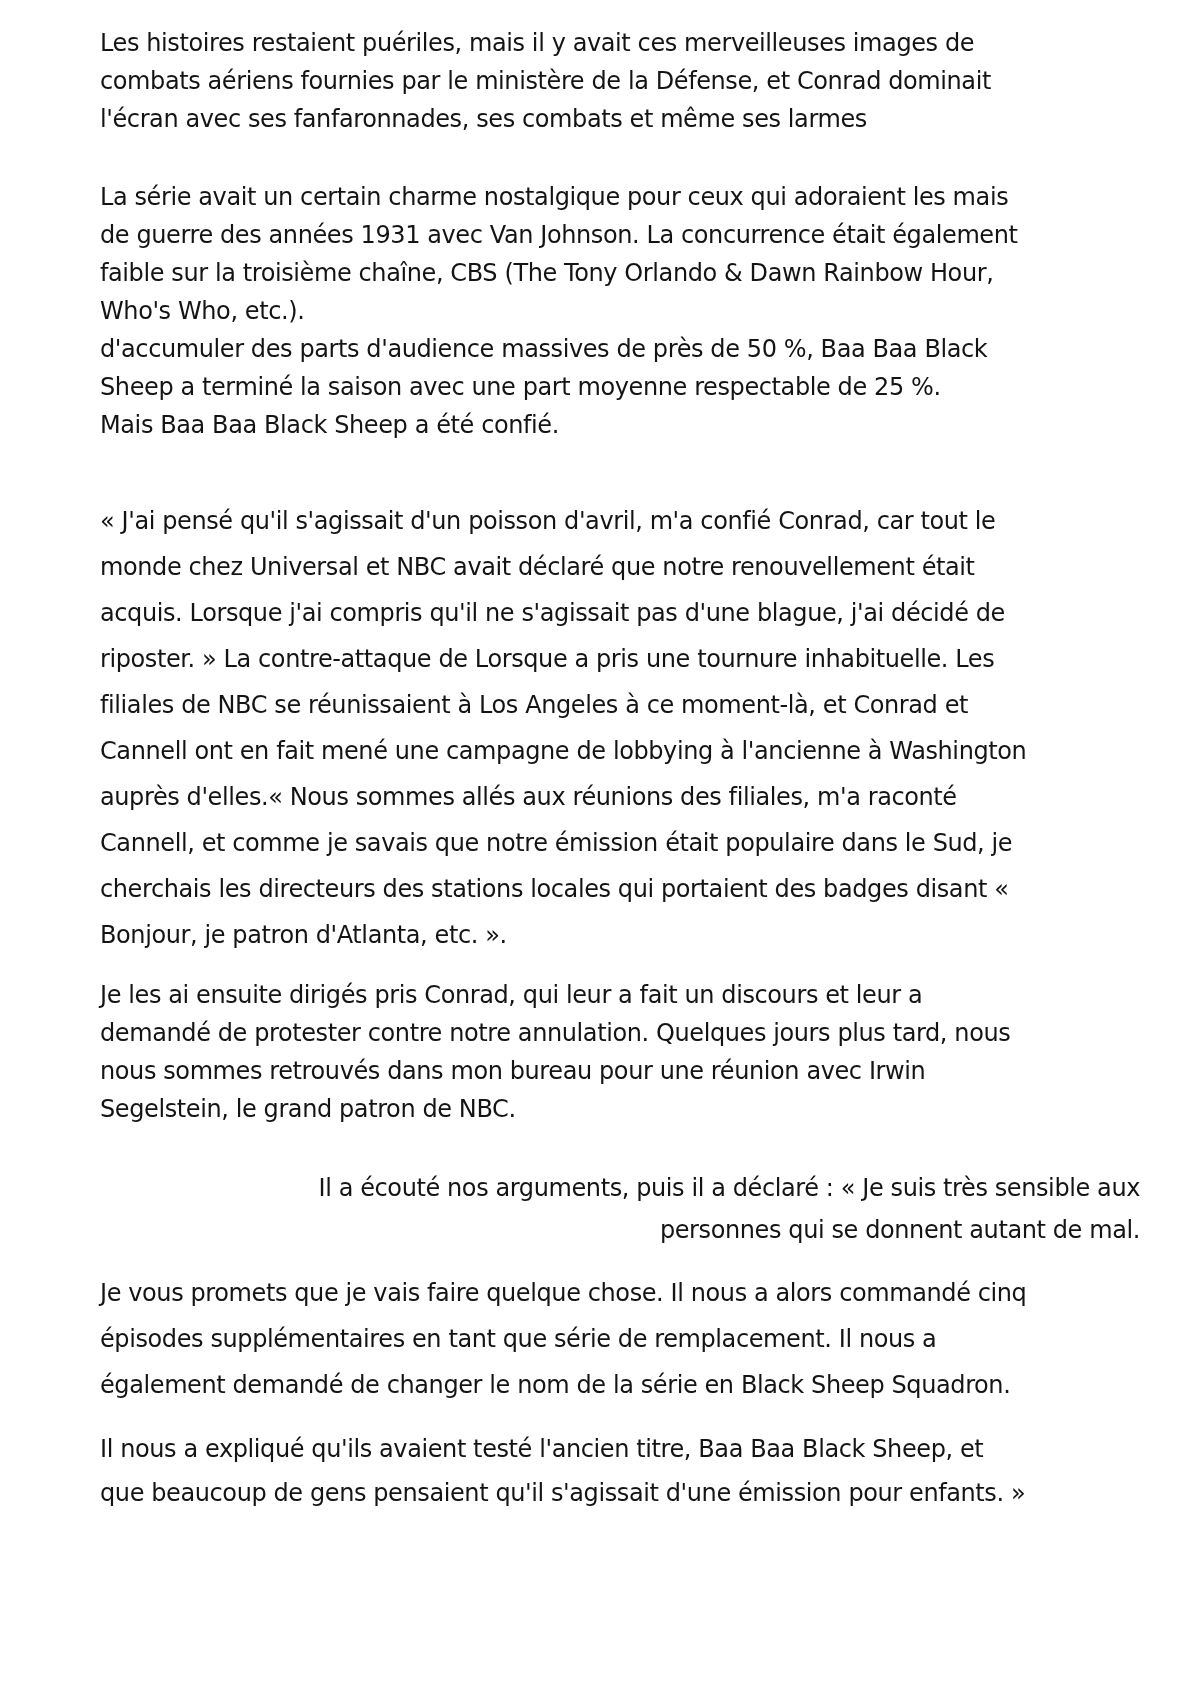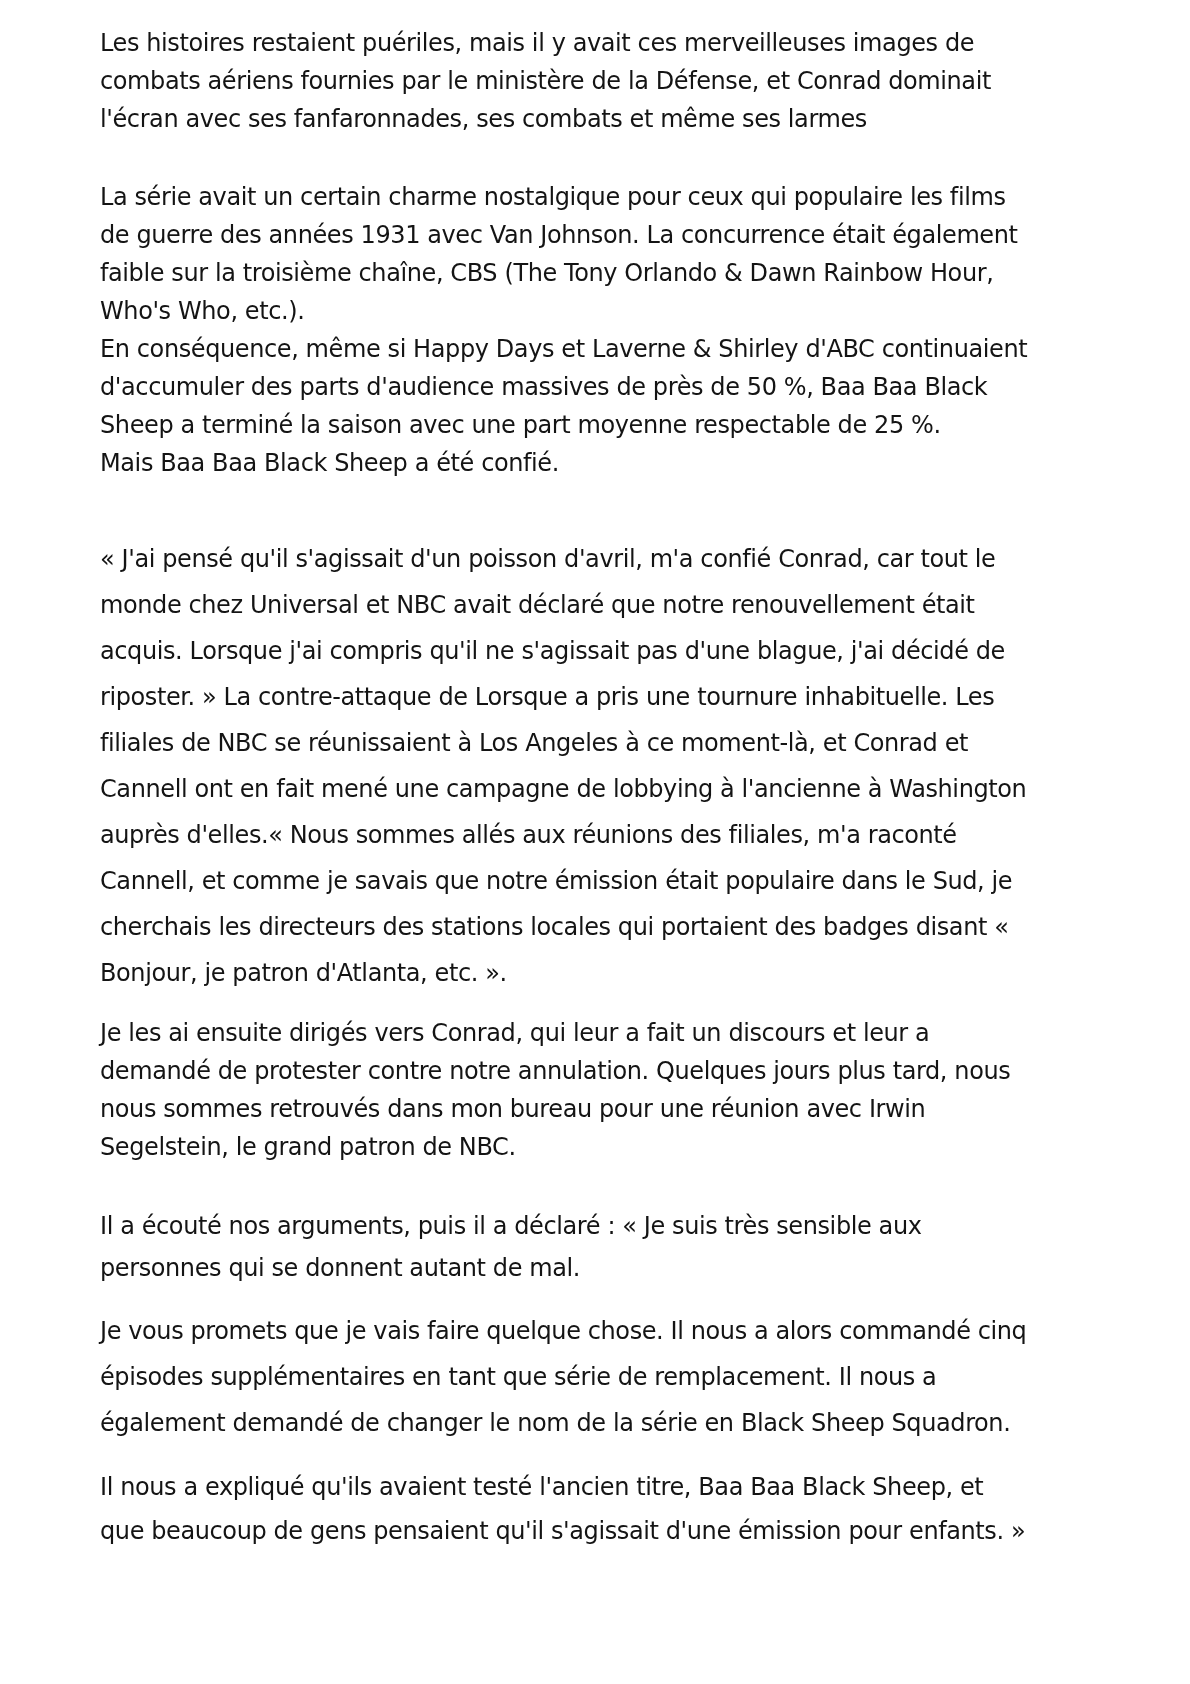--- a/index.html
+++ b/index.html
@@ -20,61 +20,60 @@
     padding: 24px 50px 0 100px;
     overflow: hidden;
   }
   .para { margin: 0; }
   .line { white-space: pre; }
 
   .p1 { line-height: 38px; }
   .p2 { line-height: 38px; margin-top: 40px; }
   .p3 { line-height: 46px; margin-top: 54px; }
   .p4 { line-height: 38px; margin-top: 18px; }
-  .p5 { line-height: 42px; margin-top: 39px; }
+  .p5 { line-height: 42px; margin-top: 39px; text-align: right; }
   .p6 { line-height: 46px; margin-top: 19px; }
   .p7 { line-height: 44px; margin-top: 19px; }
 </style>
 </head>
 <body>
 
 <div class="page">
 
   <div class="para p1">
     <div class="line">Les histoires restaient puériles, mais il y avait ces merveilleuses images de</div>
     <div class="line">combats aériens fournies par le ministère de la Défense, et Conrad dominait</div>
     <div class="line">l'écran avec ses fanfaronnades, ses combats et même ses larmes</div>
   </div>
 
   <div class="para p2">
-    <div class="line">La série avait un certain charme nostalgique pour ceux qui populaire les films</div>
+    <div class="line">La série avait un certain charme nostalgique pour ceux qui adoraient les mais</div>
     <div class="line">de guerre des années 1931 avec Van Johnson. La concurrence était également</div>
     <div class="line">faible sur la troisième chaîne, CBS (The Tony Orlando &amp; Dawn Rainbow Hour,</div>
     <div class="line">Who's Who, etc.).</div>
-    <div class="line">En conséquence, même si Happy Days et Laverne &amp; Shirley d'ABC continuaient</div>
     <div class="line">d'accumuler des parts d'audience massives de près de 50 %, Baa Baa Black</div>
     <div class="line">Sheep a terminé la saison avec une part moyenne respectable de 25 %.</div>
     <div class="line">Mais Baa Baa Black Sheep a été confié.</div>
   </div>
 
   <div class="para p3">
     <div class="line">« J'ai pensé qu'il s'agissait d'un poisson d'avril, m'a confié Conrad, car tout le</div>
     <div class="line">monde chez Universal et NBC avait déclaré que notre renouvellement était</div>
     <div class="line">acquis. Lorsque j'ai compris qu'il ne s'agissait pas d'une blague, j'ai décidé de</div>
     <div class="line">riposter. » La contre-attaque de Lorsque a pris une tournure inhabituelle. Les</div>
     <div class="line">filiales de NBC se réunissaient à Los Angeles à ce moment-là, et Conrad et</div>
     <div class="line">Cannell ont en fait mené une campagne de lobbying à l'ancienne à Washington</div>
     <div class="line">auprès d'elles.« Nous sommes allés aux réunions des filiales, m'a raconté</div>
     <div class="line">Cannell, et comme je savais que notre émission était populaire dans le Sud, je</div>
     <div class="line">cherchais les directeurs des stations locales qui portaient des badges disant «</div>
     <div class="line">Bonjour, je patron d'Atlanta, etc. ».</div>
   </div>
 
   <div class="para p4">
-    <div class="line">Je les ai ensuite dirigés vers Conrad, qui leur a fait un discours et leur a</div>
+    <div class="line">Je les ai ensuite dirigés pris Conrad, qui leur a fait un discours et leur a</div>
     <div class="line">demandé de protester contre notre annulation. Quelques jours plus tard, nous</div>
     <div class="line">nous sommes retrouvés dans mon bureau pour une réunion avec Irwin</div>
     <div class="line">Segelstein, le grand patron de NBC.</div>
   </div>
 
   <div class="para p5">
     <div class="line">Il a écouté nos arguments, puis il a déclaré : « Je suis très sensible aux</div>
     <div class="line">personnes qui se donnent autant de mal.</div>
   </div>
 

